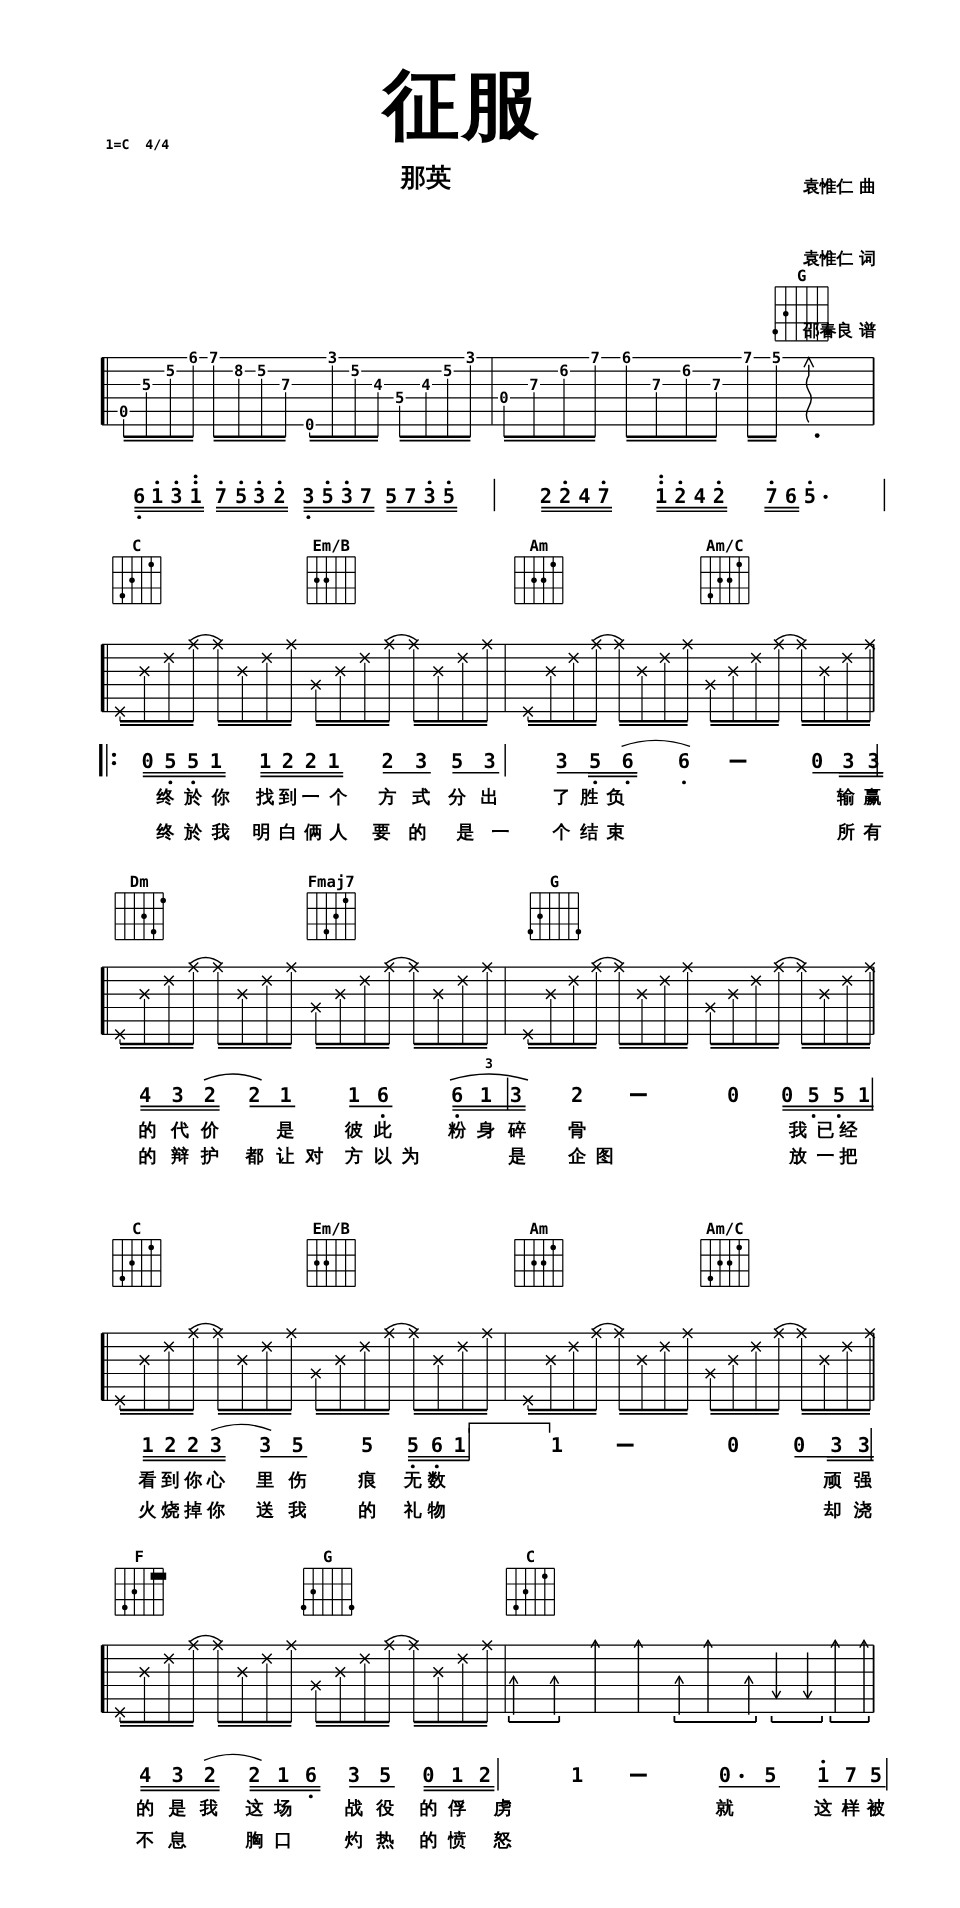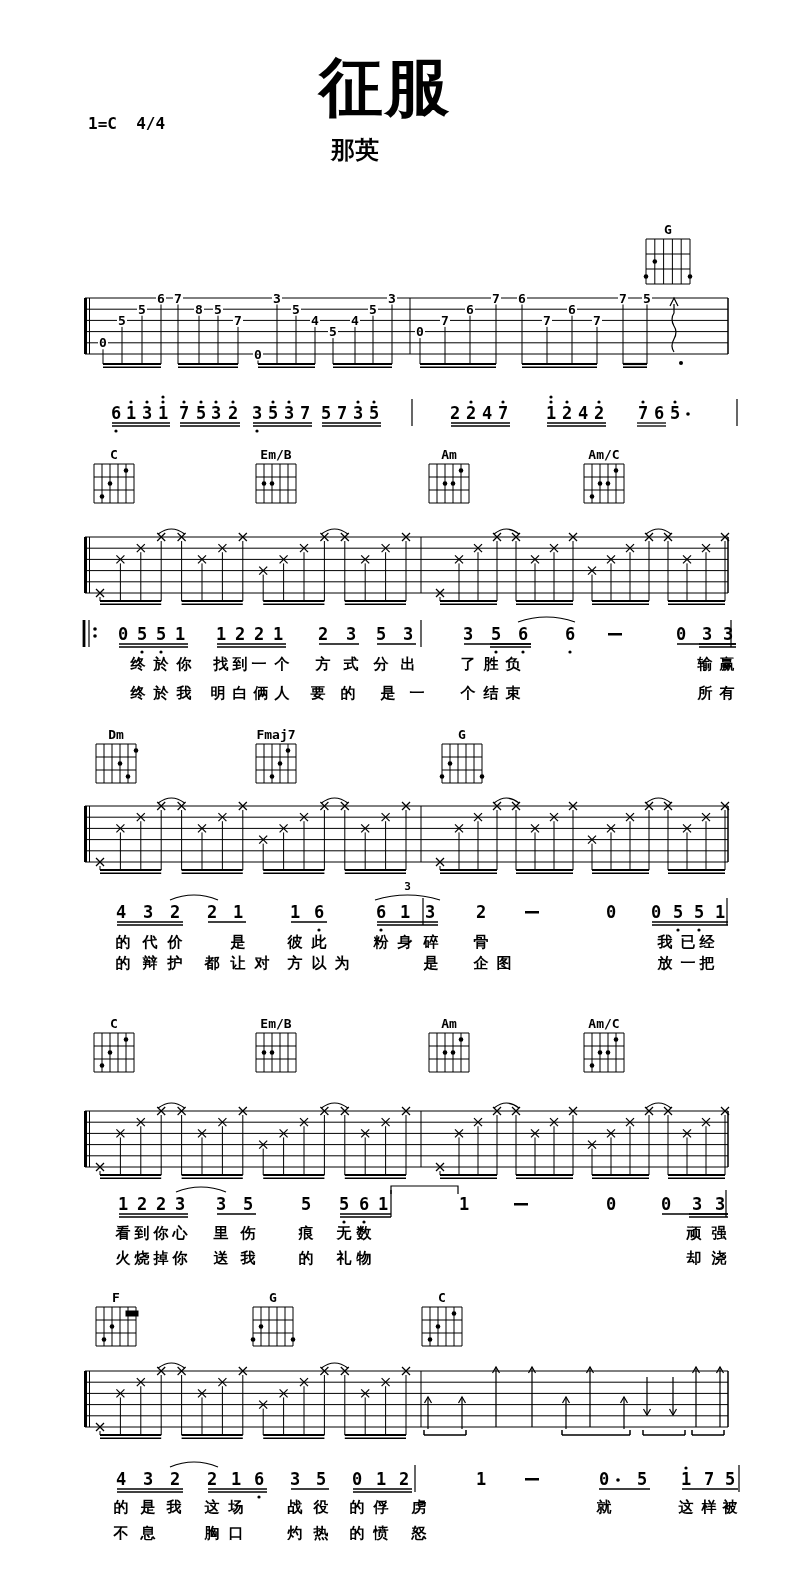--- a/index.html
+++ b/index.html
@@ -1,22 +1,22 @@
 <!DOCTYPE html>
 <html><head>
 <meta charset="utf-8">
 <style>
   html,body{margin:0;padding:0;background:#fff;}
   #page{position:relative;width:800px;height:1590px;background:#fff;overflow:hidden;
         font-family:"DejaVu Sans",sans-serif;color:#000;}
   #score{position:absolute;left:0;top:0;}
   .hdr{position:absolute;white-space:pre;}
   #title{left:0;top:44px;width:770px;text-align:center;font-size:64px;font-weight:bold;letter-spacing:2px;}
-  #key{left:88px;top:114px;font-size:16px;font-weight:bold;font-family:"DejaVu Sans Mono",monospace;}
-  #artist{left:285px;top:134px;width:140px;text-align:center;font-size:24px;font-weight:bold;}
+  #key{left:88px;top:114px;font-size:11px;font-weight:bold;font-family:"DejaVu Sans Mono",monospace;}
+  #artist{left:285px;top:134px;width:140px;text-align:center;font-size:21px;font-weight:bold;}
   #credits{right:70px;top:106px;text-align:right;font-size:14px;font-weight:bold;line-height:20px;}
 </style>
 </head>
 <body>
 
 <div id="page">
   <svg id="score" width="800" height="1590" viewBox="0 0 800 1590">
       <g>
         <line x1="85" y1="298" x2="728" y2="298" stroke="#000" stroke-width="1"></line>
         <line x1="85" y1="309.2" x2="728" y2="309.2" stroke="#000" stroke-width="1"></line>
@@ -1187,13 +1187,18 @@
         <text x="295" y="1538" text-anchor="middle" font-size="15" font-weight="bold" font-family="'DejaVu Sans',sans-serif" fill="#000">灼</text>
         <text x="321" y="1538" text-anchor="middle" font-size="15" font-weight="bold" font-family="'DejaVu Sans',sans-serif" fill="#000">热</text>
         <text x="357" y="1538" text-anchor="middle" font-size="15" font-weight="bold" font-family="'DejaVu Sans',sans-serif" fill="#000">的</text>
         <text x="381" y="1538" text-anchor="middle" font-size="15" font-weight="bold" font-family="'DejaVu Sans',sans-serif" fill="#000">愤</text>
         <text x="419" y="1538" text-anchor="middle" font-size="15" font-weight="bold" font-family="'DejaVu Sans',sans-serif" fill="#000">怒</text>
       </g>
     </svg>
   <div id="title" class="hdr">征服</div>
   <div id="key" class="hdr">1=C  4/4</div>
   <div id="artist" class="hdr">那英</div>
+  <div id="credits" class="hdr">
+    <div>袁惟仁 曲</div>
+    <div>袁惟仁 词</div>
+    <div>邵春良 谱</div>
+  </div>
 </div>
 
 </body></html>

